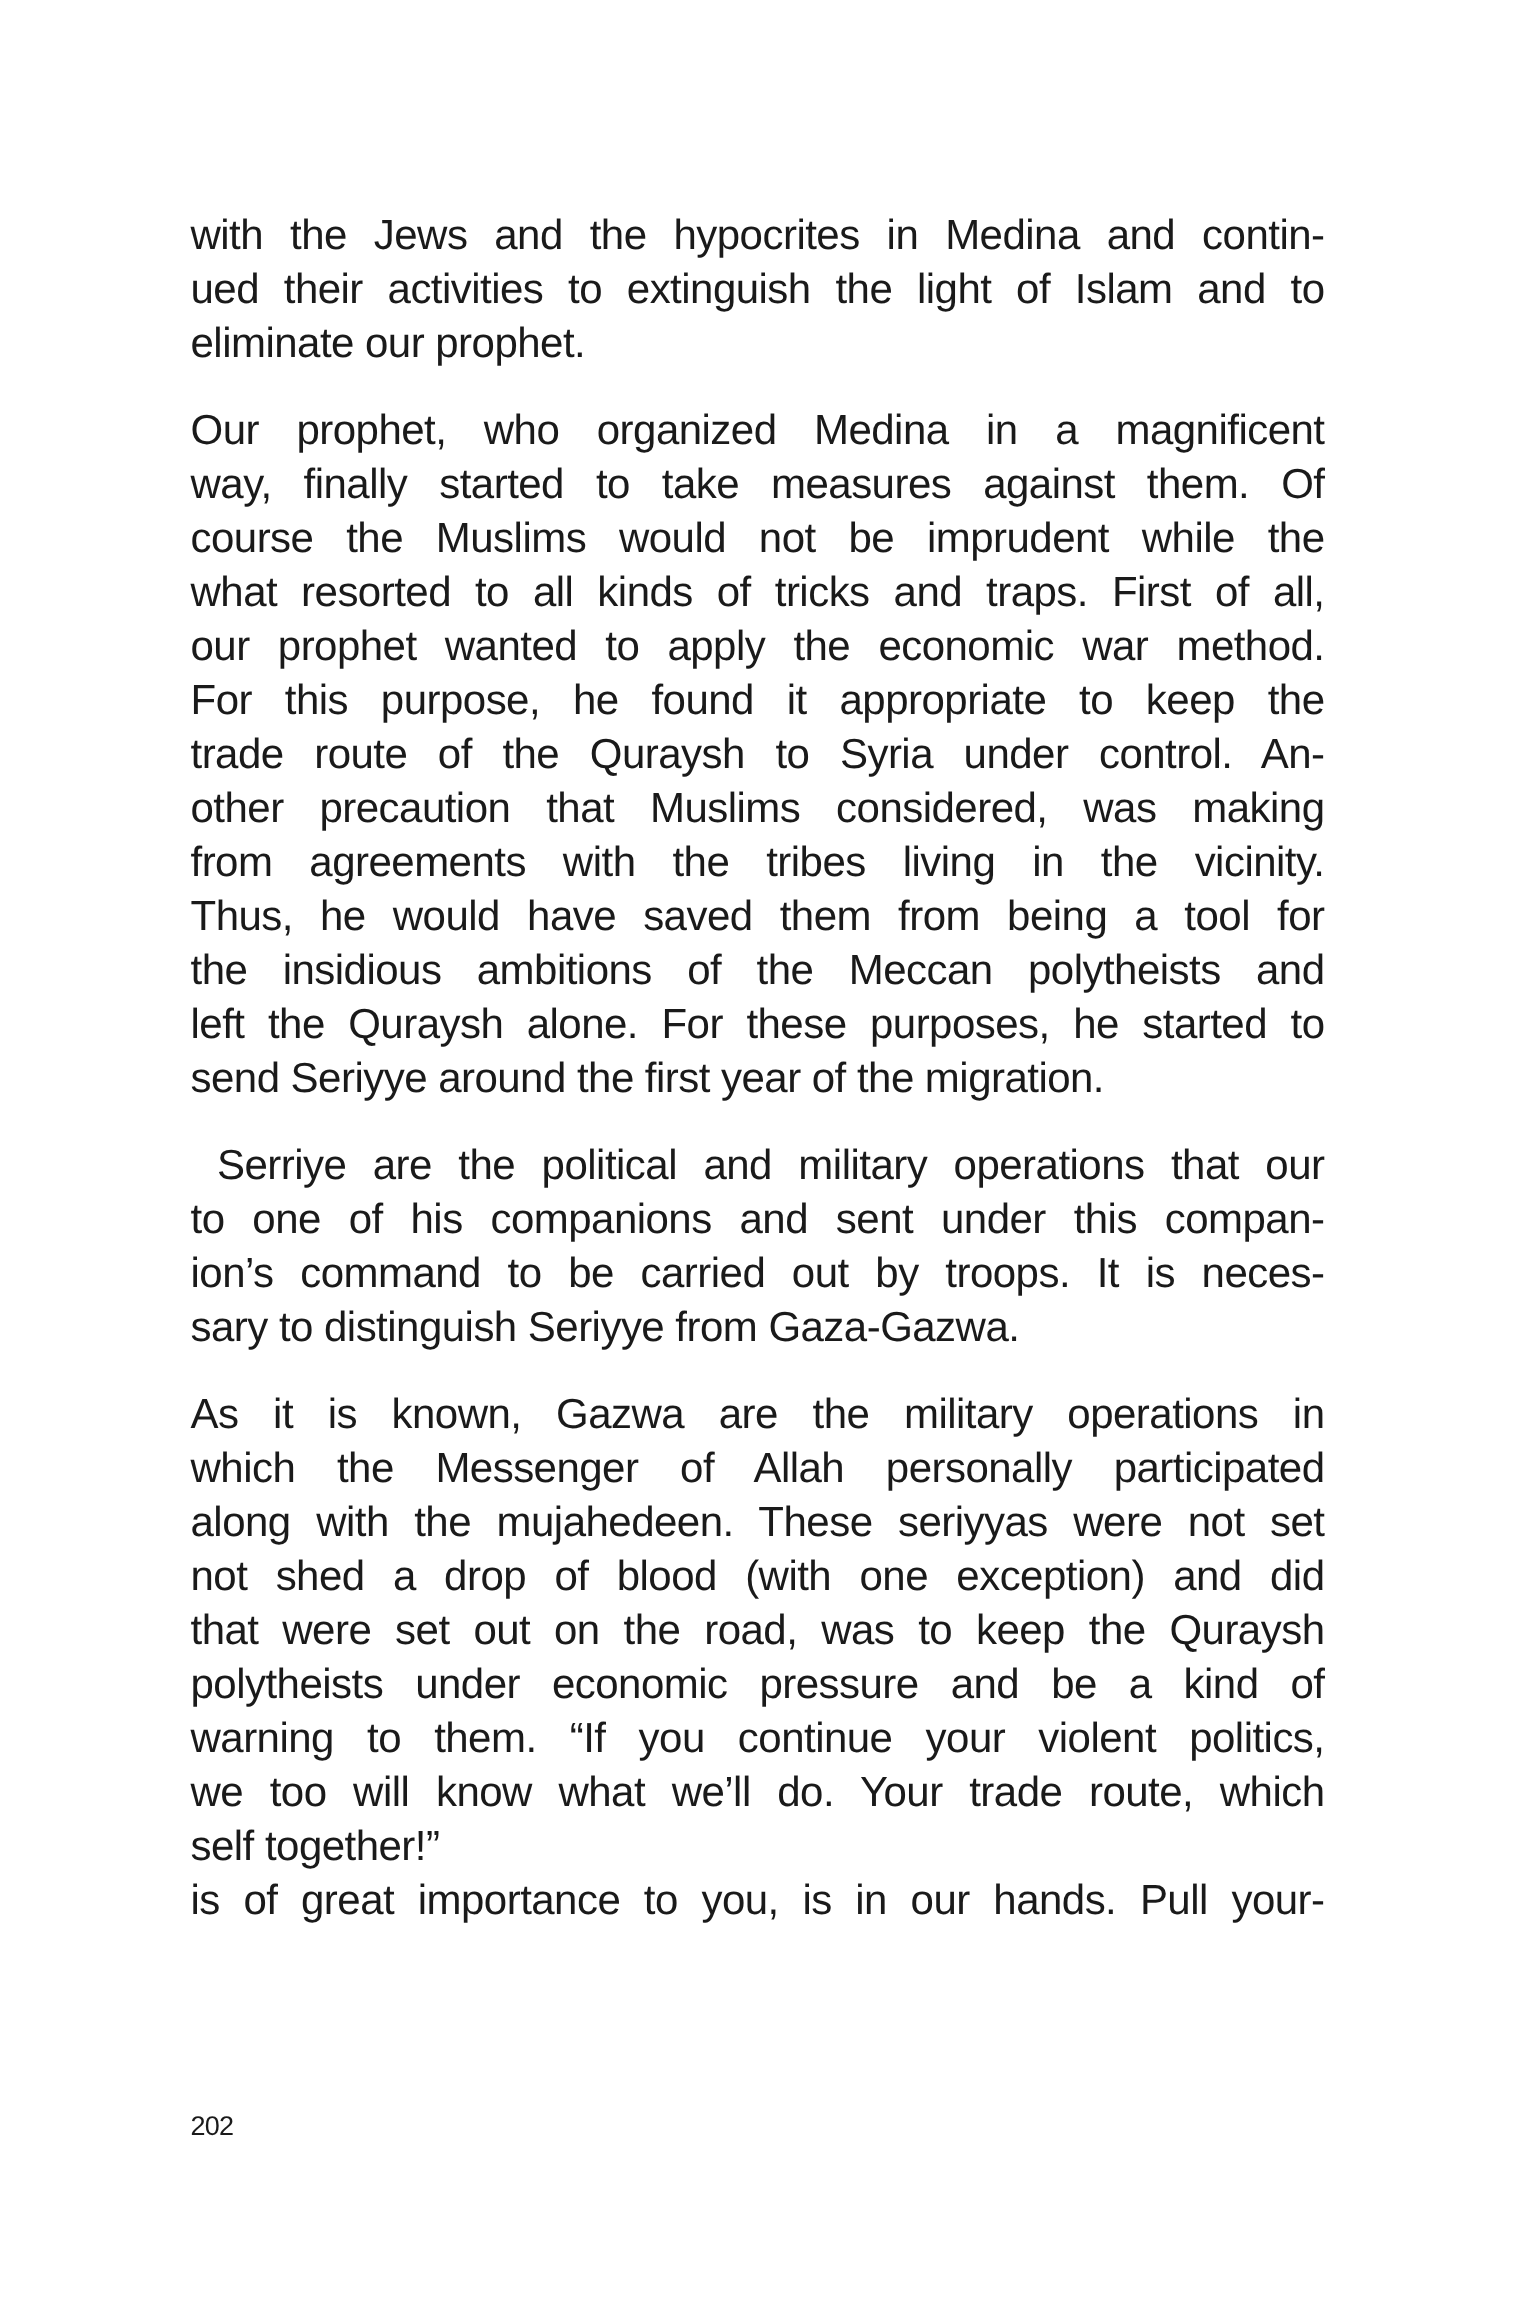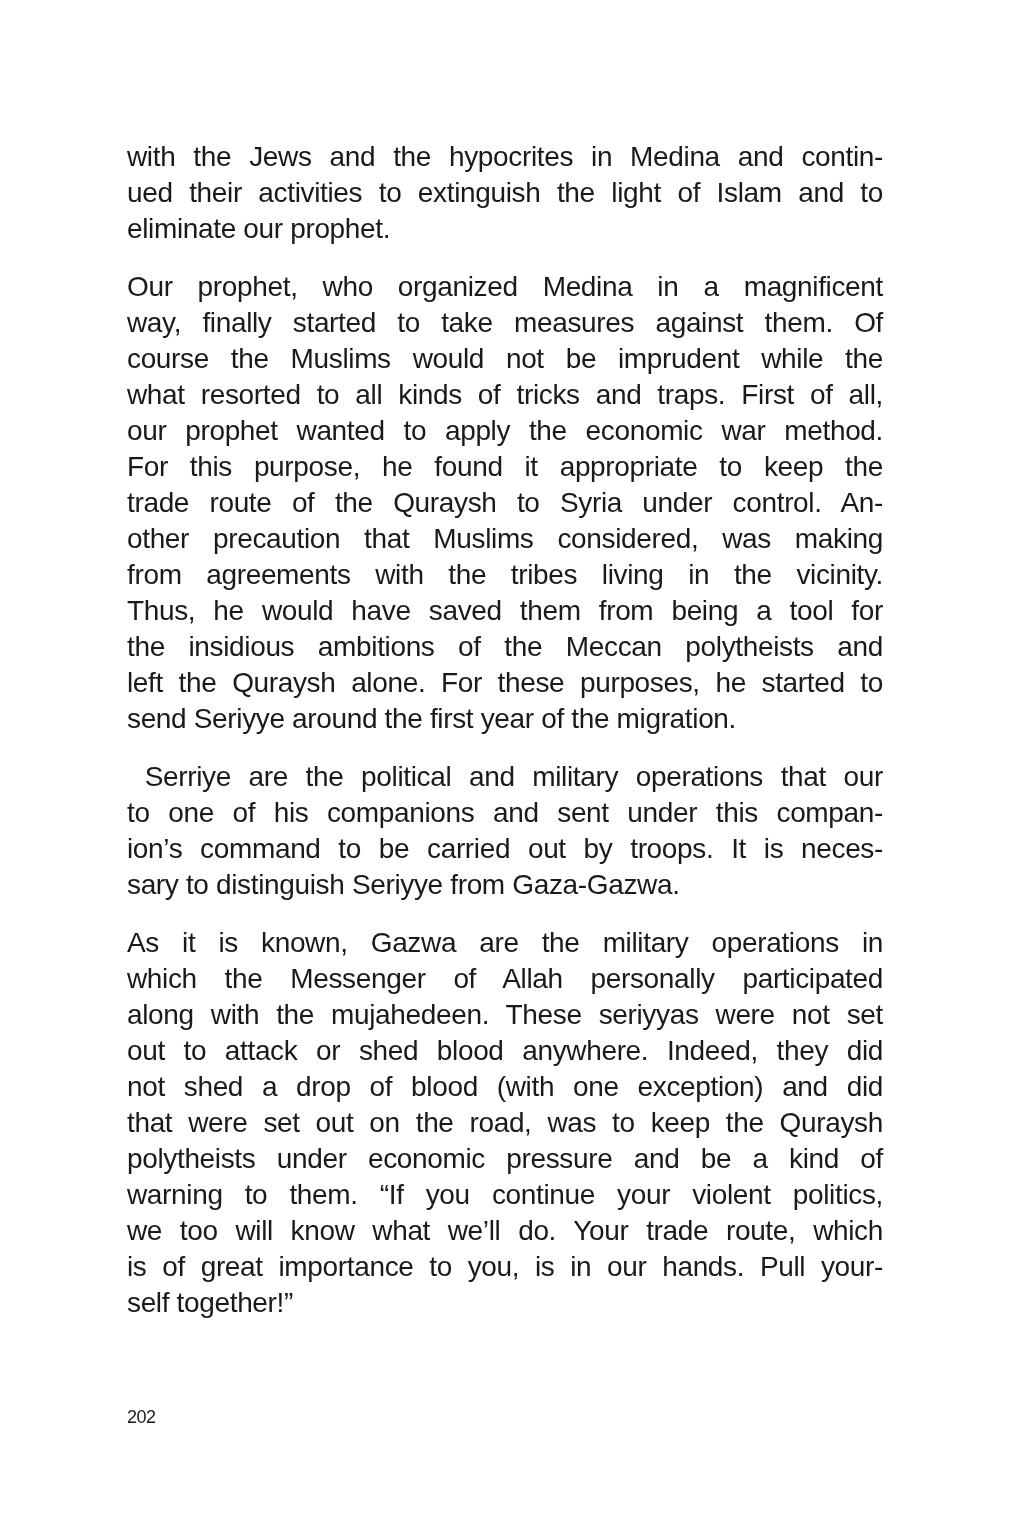--- a/index.html
+++ b/index.html
@@ -87,26 +87,25 @@
       <span class="line">&nbsp;Serriye are the political and military operations that our</span>
       <span class="line">to one of his companions and sent under this compan-</span>
       <span class="line">ion’s command to be carried out by troops. It is neces-</span>
       <span class="line last">sary to distinguish Seriyye from Gaza-Gazwa.</span>
     </p>
 
     <p class="paragraph">
       <span class="line">As it is known, Gazwa are the military operations in</span>
       <span class="line">which the Messenger of Allah personally participated</span>
       <span class="line">along with the mujahedeen. These seriyyas were not set</span>
-      <span class="line">out to attack or shed blood anywhere. Indeed, they did</span>
       <span class="line">not shed a drop of blood (with one exception) and did</span>
       <span class="line">that were set out on the road, was to keep the Quraysh</span>
       <span class="line">polytheists under economic pressure and be a kind of</span>
       <span class="line">warning to them. “If you continue your violent politics,</span>
       <span class="line">we too will know what we’ll do. Your trade route, which</span>
+      <span class="line last">self together!”</span>
       <span class="line">is of great importance to you, is in our hands. Pull your-</span>
-      <span class="line last">self together!”</span>
     </p>
 
   </div>
 
   <div class="page-number">202</div>
 </div>
 
 </body></html>

